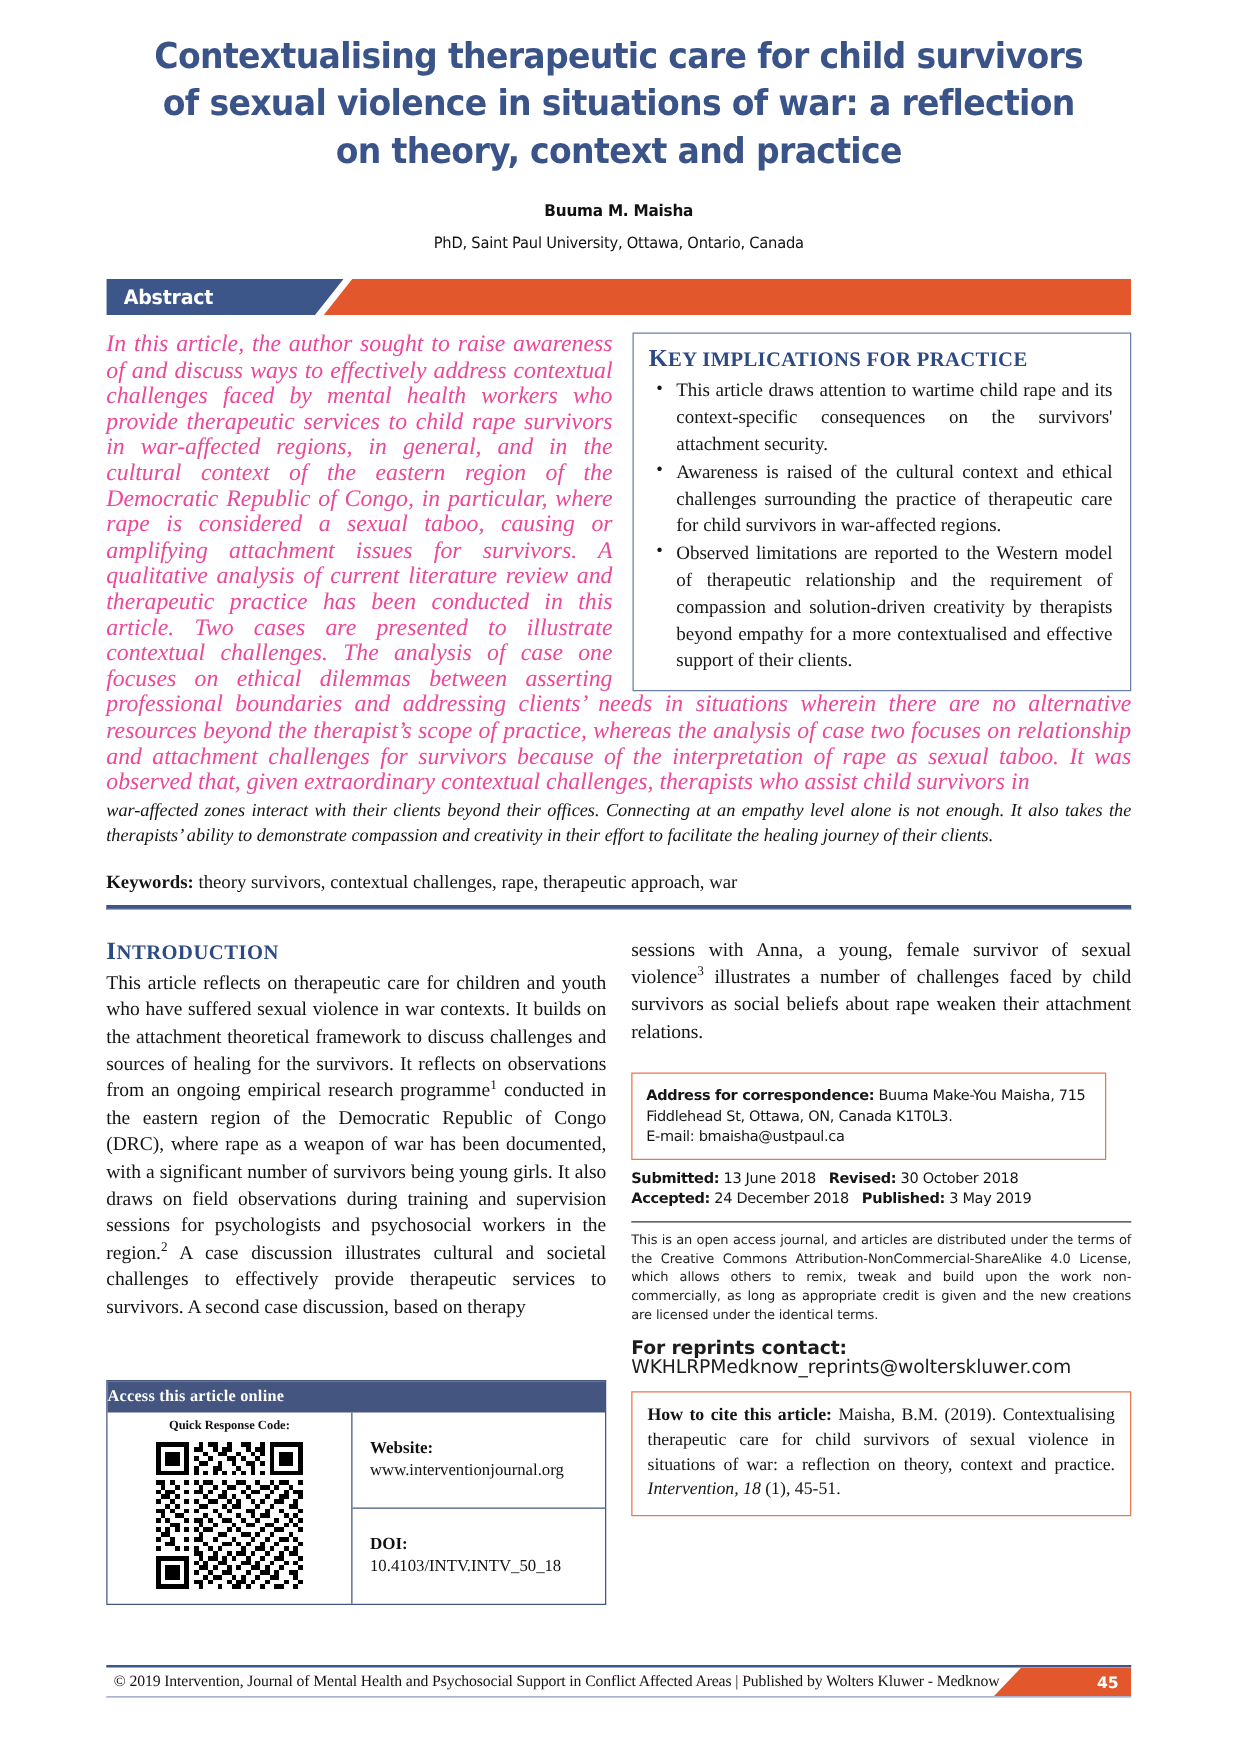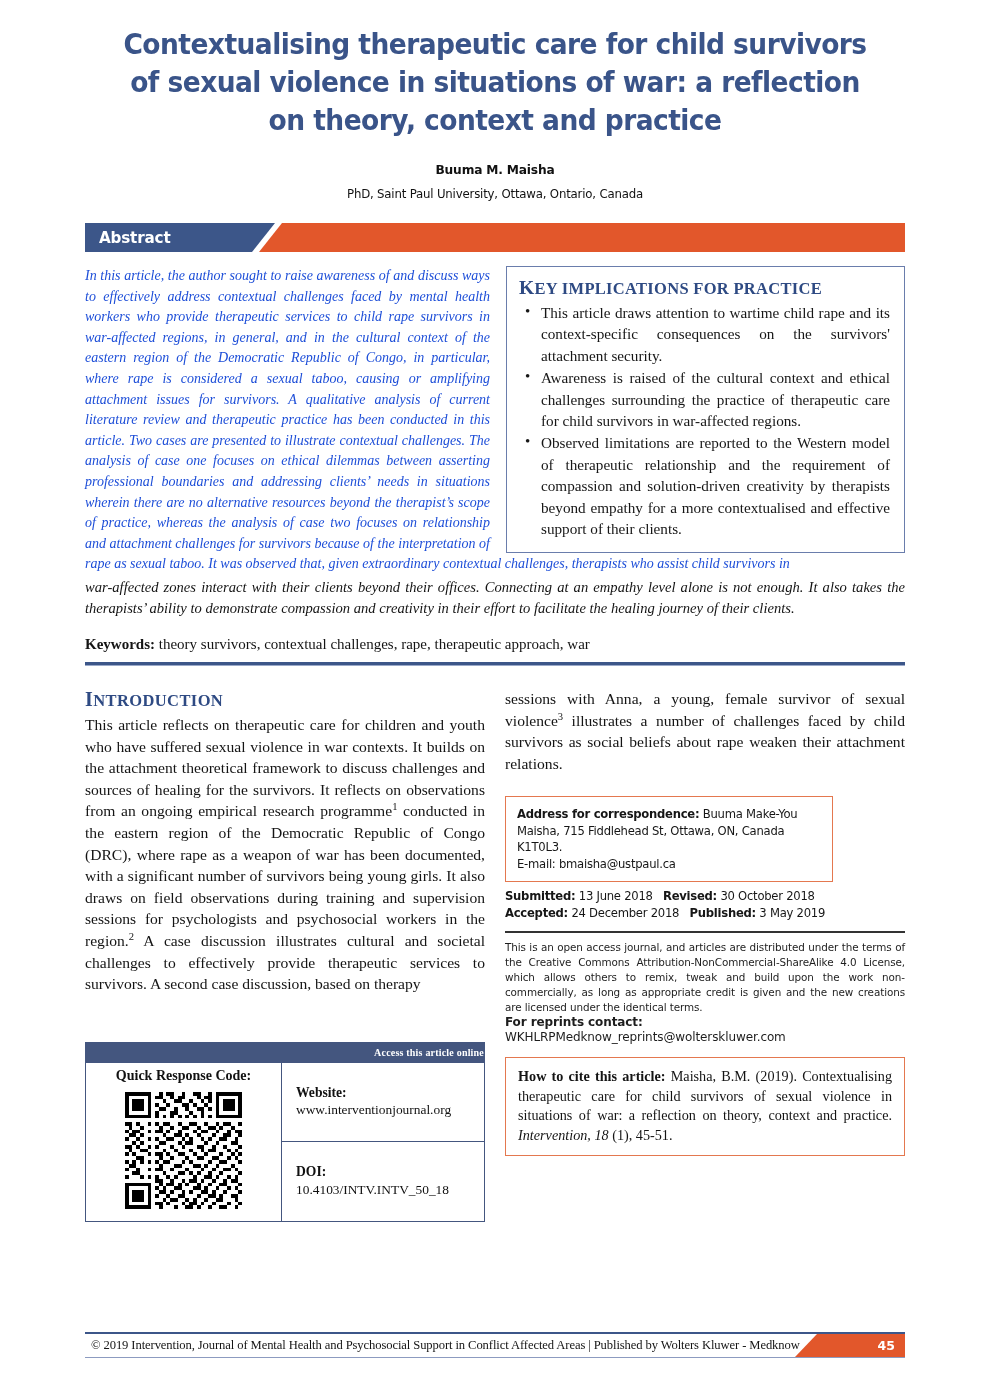--- a/index.html
+++ b/index.html
@@ -171,24 +171,24 @@
   ul.key-list li::before {
     content: "\2022";
     position: absolute;
     left: -16px;
     top: -1px;
     font-size: 15px;
   }
 
   .abs-text {
     font-style: italic;
-    font-size: 14px;
+    font-size: 19px;
     line-height: 20.6px;
     text-align: justify;
-    color: #1d4ed8;
+    color: #ec4899;
   }
   .abs-tail {
     clear: both;
     font-style: italic;
     font-size: 14.6px;
     line-height: 20.6px;
     text-align: justify;
     color: #141414;
     padding-top: 2px;
   }
@@ -238,39 +238,39 @@
   
   .access-box {
     margin-top: 47px;
     width: 400px;
     border: 1px solid #44567f;
     box-sizing: border-box;
   }
   .access-head {
     background: #44567F;
     color: #fff;
-    text-align: right;
+    text-align: left;
     font-family: "Liberation Serif", serif;
     font-weight: bold;
-    font-size: 10px;
+    font-size: 13px;
     padding: 4px 0 5px 0;
     letter-spacing: 0.2px;
   }
   .access-body { display: flex; }
   .qr-cell {
     width: 196px;
     border-right: 1px solid #44567f;
     padding: 5px 0 8px 0;
     box-sizing: border-box;
     text-align: center;
   }
   .qr-label {
     font-family: "Liberation Serif", serif;
     font-weight: bold;
-    font-size: 14px;
+    font-size: 10px;
     margin-bottom: 4px;
     color: #111;
   }
   .qr-img { display: block; margin: 0 auto; }
   .meta-cell {
     flex: 1;
     display: flex;
     flex-direction: column;
   }
   .meta-row {
@@ -285,21 +285,21 @@
   }
   .meta-row.first { border-bottom: 1px solid #44567f; }
   .meta-row b { font-weight: bold; font-size: 13.6px; }
 
   
   .addr-box {
     margin-top: 22px;
     border: 1.3px solid #E4784F;
     padding: 9px 10px 9px 11px;
     box-sizing: border-box;
-    width: 328px;
+    width: 380px;
     font-family: "DejaVu Sans", sans-serif;
     font-size: 11.6px;
     line-height: 16.5px;
     color: #161616;
     letter-spacing: -0.25px;
   }
   .addr-box b { font-weight: bold; }
   .dates {
     margin-top: 6px;
     font-family: "DejaVu Sans", sans-serif;
@@ -318,22 +318,23 @@
   .license {
     margin-top: 7px;
     font-family: "DejaVu Sans", sans-serif;
     font-size: 10.4px;
     line-height: 15px;
     text-align: justify;
     color: #1d1d1d;
     letter-spacing: -0.1px;
   }
   .reprints {
-    font-family: "DejaVu Sans", sans-serif;
-    font-size: 12px;
+    margin-top: 11px;
+    font-family: "DejaVu Sans", sans-serif;
+    font-size: 15px;
     line-height: 15px;
     color: #1d1d1d;
     letter-spacing: -0.1px;
   }
   .reprints b { font-weight: bold; }
   .cite-box {
     margin-top: 12px;
     border: 1.3px solid #E4784F;
     padding: 9px 12px 10px 12px;
     box-sizing: border-box;

